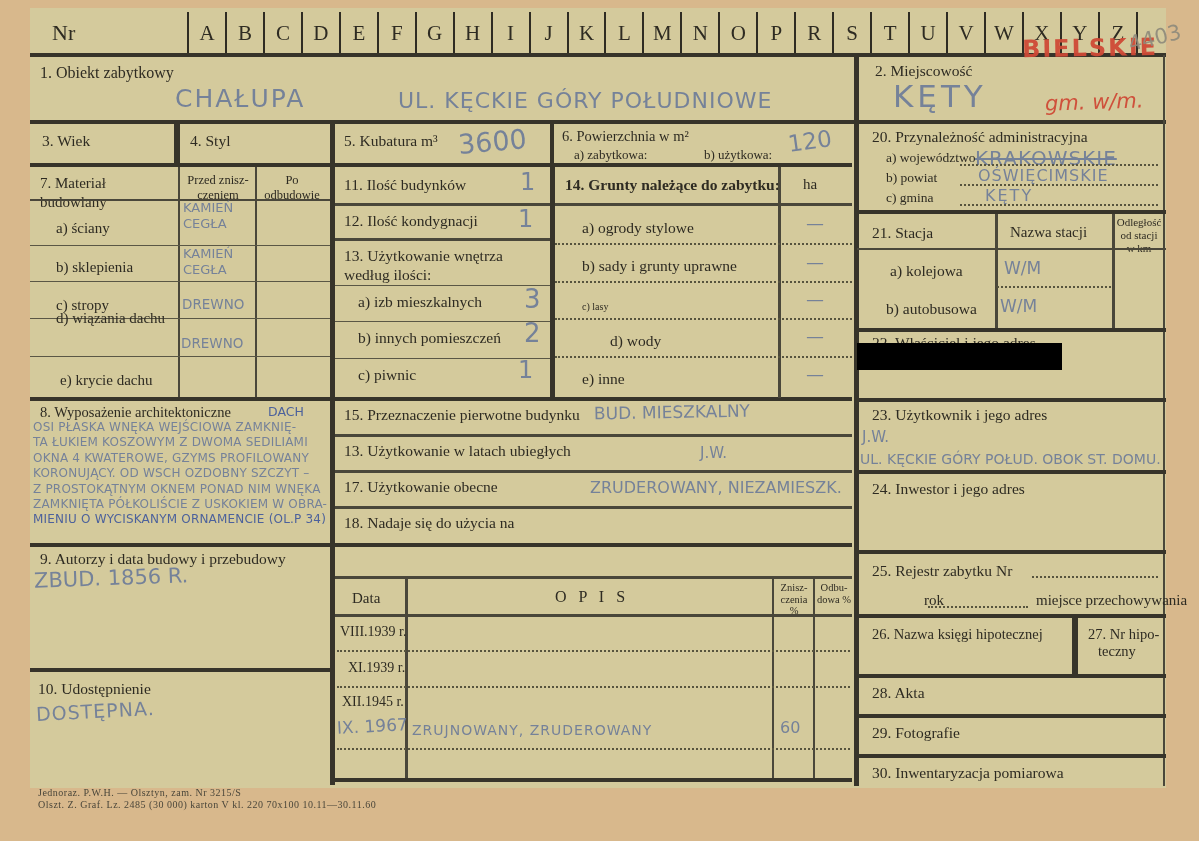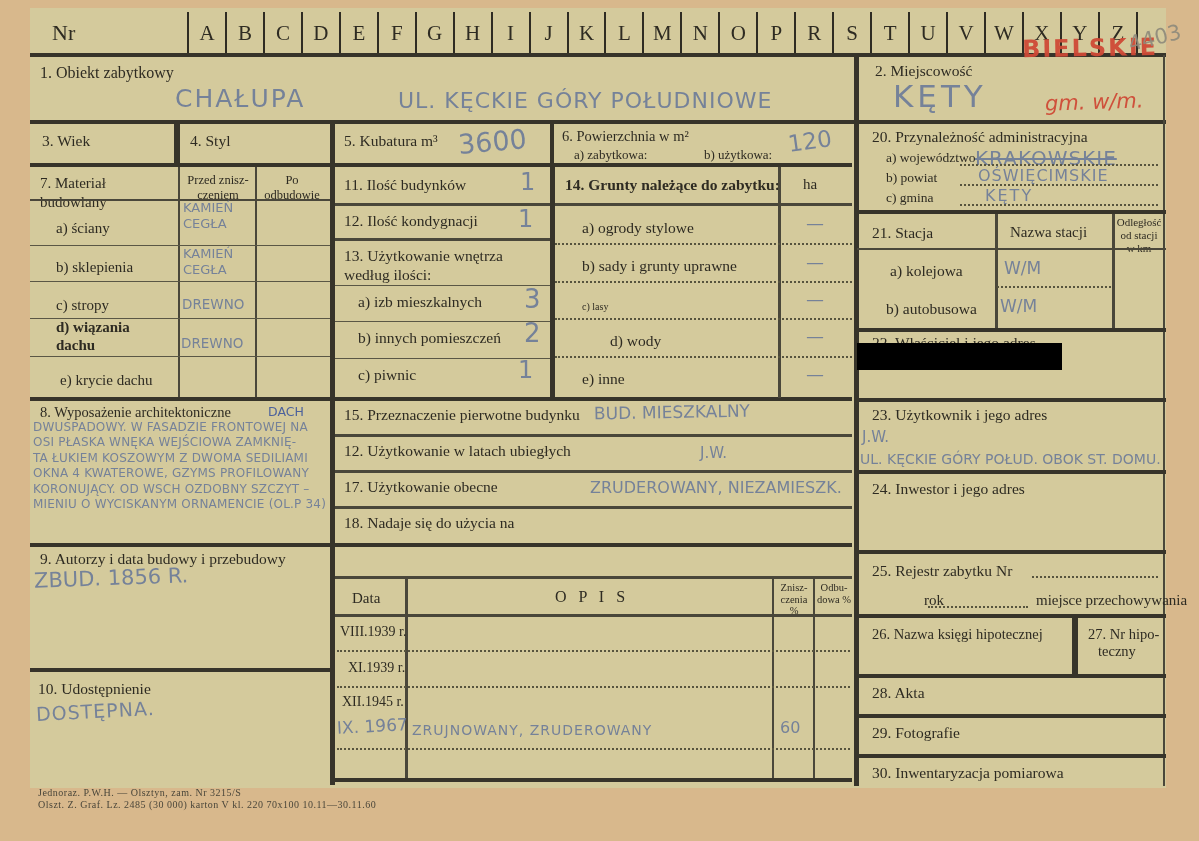--- a/index.html
+++ b/index.html
@@ -149,21 +149,21 @@
   <div class="hr2" style="left:30px;top:199px;width:300px;"></div>
   <div class="lbl" style="left:56px;top:220px;font-size:15px;">a) ściany</div>
   <div class="hw wrap" style="left:183px;top:200px;font-size:13px;width:70px;line-height:16px;white-space:normal;">KAMIEŃ CEGŁA</div>
   <div class="hr1" style="left:30px;top:245px;width:300px;"></div>
   <div class="lbl" style="left:56px;top:259px;font-size:15px;">b) sklepienia</div>
   <div class="hw wrap" style="left:183px;top:246px;font-size:13px;width:70px;line-height:16px;white-space:normal;">KAMIEŃ CEGŁA</div>
   <div class="hr1" style="left:30px;top:281px;width:300px;"></div>
   <div class="lbl" style="left:56px;top:297px;font-size:15px;">c) stropy</div>
   <div class="hw" style="left:182px;top:296px;font-size:13.5px;">DREWNO</div>
   <div class="hr1" style="left:30px;top:318px;width:300px;"></div>
-  <div class="lbl wrap" style="left:56px;top:318px;font-size:15px;width:110px;line-height:18px;font-weight:bold;">d) wiązania dachu</div>
+  <div class="lbl wrap" style="left:56px;top:309px;font-size:15px;width:110px;line-height:18px;">d) wiązania dachu</div>
   <div class="hw" style="left:181px;top:335px;font-size:13.5px;">DREWNO</div>
   <div class="hr1" style="left:30px;top:356px;width:300px;"></div>
   <div class="lbl" style="left:60px;top:372px;font-size:15px;">e) krycie dachu</div>
   <div class="hr" style="left:30px;top:397px;width:822px;"></div>
 
   <div class="vr" style="left:330px;top:120px;width:5px;height:665px;"></div>
   <div class="vr" style="left:550px;top:166px;width:5px;height:232px;"></div>
 
   <div class="lbl" style="left:344px;top:176px;font-size:15.5px;text-align:center;">11. Ilość budynków</div>
   <div class="hw" style="left:520px;top:168px;font-size:24px;">1</div>
@@ -226,39 +226,40 @@
   <div class="hw" style="left:1000px;top:296px;font-size:17px;">W/M</div>
   <div class="hr" style="left:857px;top:328px;width:309px;"></div>
 
   <div class="lbl" style="left:872px;top:334px;font-size:15.5px;">22. Właściciel i jego adres</div>
   <div class="redact" style="left:857px;top:343px;width:205px;height:27px;"></div>
   <div class="hr" style="left:857px;top:398px;width:309px;"></div>
 
   <div class="lbl" style="left:40px;top:404px;font-size:14.5px;">8. Wyposażenie architektoniczne</div>
   <div class="hw hwd" style="left:268px;top:404px;font-size:12.5px;">DACH</div>
   <div class="abs hw f8lines" style="left:33px;top:420px;width:298px;font-size:12px;">
-    <div>DWUSPADOWY. W FASADZIE FRONTOWEJ NA</div>
     <div>OSI PŁASKA WNĘKA WEJŚCIOWA ZAMKNIĘ-</div>
     <div>TA ŁUKIEM KOSZOWYM Z DWOMA SEDILIAMI</div>
     <div>OKNA 4 KWATEROWE, GZYMS PROFILOWANY</div>
     <div>KORONUJĄCY. OD WSCH OZDOBNY SZCZYT –</div>
+    <div>Z PROSTOKĄTNYM OKNEM PONAD NIM WNĘKA</div>
+    <div>ZAMKNIĘTA PÓŁKOLIŚCIE Z USKOKIEM W OBRA-</div>
     <div>MIENIU O WYCISKANYM ORNAMENCIE (OL.P 34)</div>
   </div>
   <div class="hr" style="left:30px;top:543px;width:300px;"></div>
 
   <div class="lbl" style="left:40px;top:550px;font-size:15.5px;">9. Autorzy i data budowy i przebudowy</div>
   <div class="hw" style="left:34px;top:566px;font-size:21px;transform:rotate(-2deg);">ZBUD.  1856 R.</div>
   <div class="hr" style="left:30px;top:668px;width:300px;"></div>
   <div class="lbl" style="left:38px;top:680px;font-size:15.5px;">10. Udostępnienie</div>
   <div class="hw" style="left:36px;top:700px;font-size:19px;letter-spacing:1px;transform:rotate(-3deg);">DOSTĘPNA.</div>
 
   <div class="lbl" style="left:344px;top:406px;font-size:15.5px;">15. Przeznaczenie pierwotne budynku</div>
   <div class="hw" style="left:594px;top:402px;font-size:17px;transform:rotate(-1deg);">BUD.  MIESZKALNY</div>
   <div class="hr2" style="left:335px;top:434px;width:517px;height:3px;"></div>
-  <div class="lbl" style="left:344px;top:442px;font-size:15.5px;">12. Użytkowanie w latach ubiegłych</div>
+  <div class="lbl" style="left:344px;top:442px;font-size:15.5px;">13. Użytkowanie w latach ubiegłych</div>
   <div class="hw" style="left:700px;top:444px;font-size:15px;">J.W.</div>
   <div class="hr2" style="left:335px;top:470px;width:517px;height:3px;"></div>
   <div class="lbl" style="left:344px;top:478px;font-size:15.5px;">17. Użytkowanie obecne</div>
   <div class="hw" style="left:590px;top:478px;font-size:16px;">ZRUDEROWANY, NIEZAMIESZK.</div>
   <div class="hr2" style="left:335px;top:506px;width:517px;height:3px;"></div>
   <div class="lbl" style="left:344px;top:514px;font-size:15.5px;">18. Nadaje się do użycia na</div>
   <div class="hr" style="left:335px;top:543px;width:517px;"></div>
 
   <div class="hr2" style="left:335px;top:576px;width:517px;height:3px;"></div>
   <div class="lbl" style="left:352px;top:590px;font-size:15px;">Data</div>

